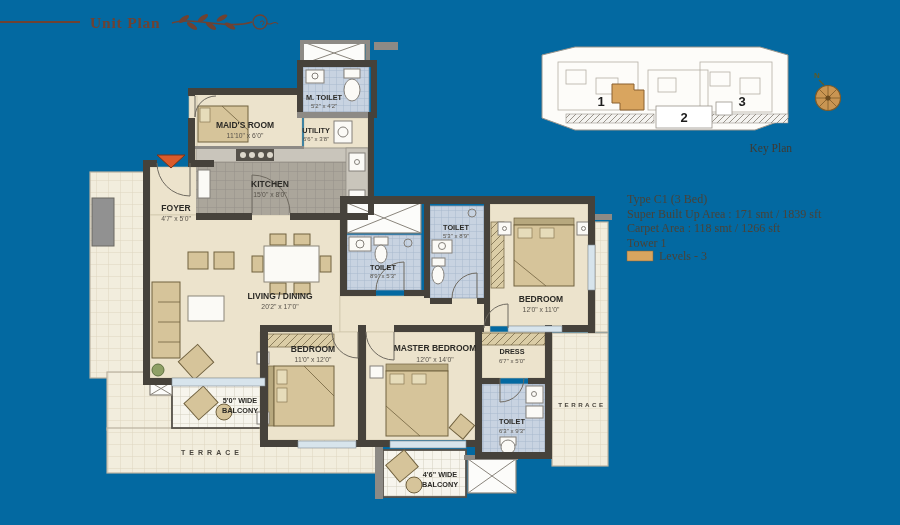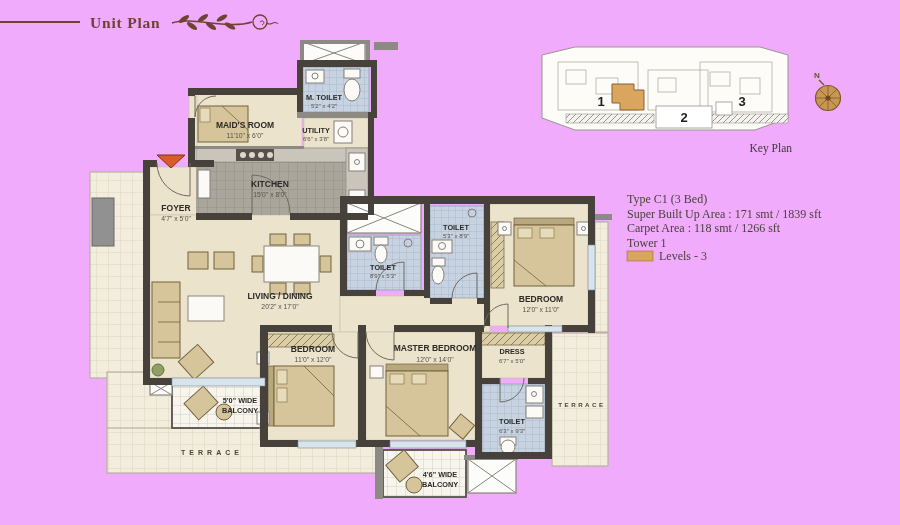--- a/index.html
+++ b/index.html
@@ -1,16 +1,16 @@
 <!DOCTYPE html>
 <html style="--brand: #6f4232; --accent: #d9a55f; --wall: #46423b; --wall2: #8d8a85; --cream: #ece3cc; --furn: #d6c49a; --ink: #4a4237; --terrline: #b9b1a0;"><head>
 <meta charset="utf-8">
 <style>
   html,body{margin:0;padding:0;background:#ffffff;}
-  .page{position:relative;width:900px;height:525px;background:#f0abfc;overflow:hidden;
+  .page{position:relative;width:900px;height:525px;background:#0369a1;overflow:hidden;
         font-family:"Liberation Sans",sans-serif;}
   svg{position:absolute;inset:0;}
   
   .cream{fill:var(--cream);stroke:#c9bfa4;stroke-width:.6;}
   .tfloor{fill:url(#pat-terrace);stroke:var(--terrline);stroke-width:1.2;}
   .bfloor{fill:url(#pat-balcony);stroke:#56524a;stroke-width:1.8;}
   .kfloor{fill:url(#pat-kitchen);}
   .wfloor{fill:url(#pat-toilet);stroke:#8fa0b5;stroke-width:.8;}
   .shaft{fill:#fcfcfa;stroke:#8a857c;stroke-width:1.2;}
   .xline{stroke:#8a857c;stroke-width:1;}

